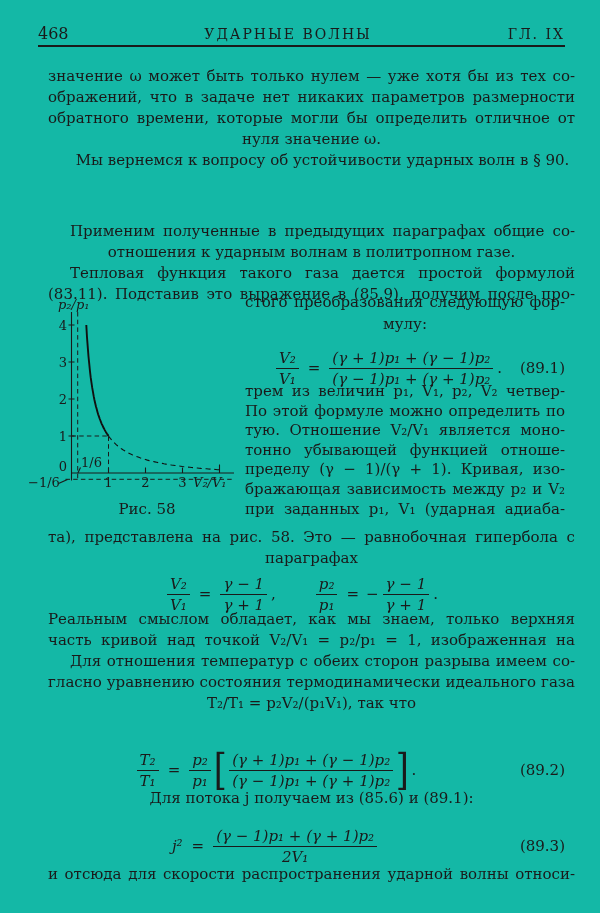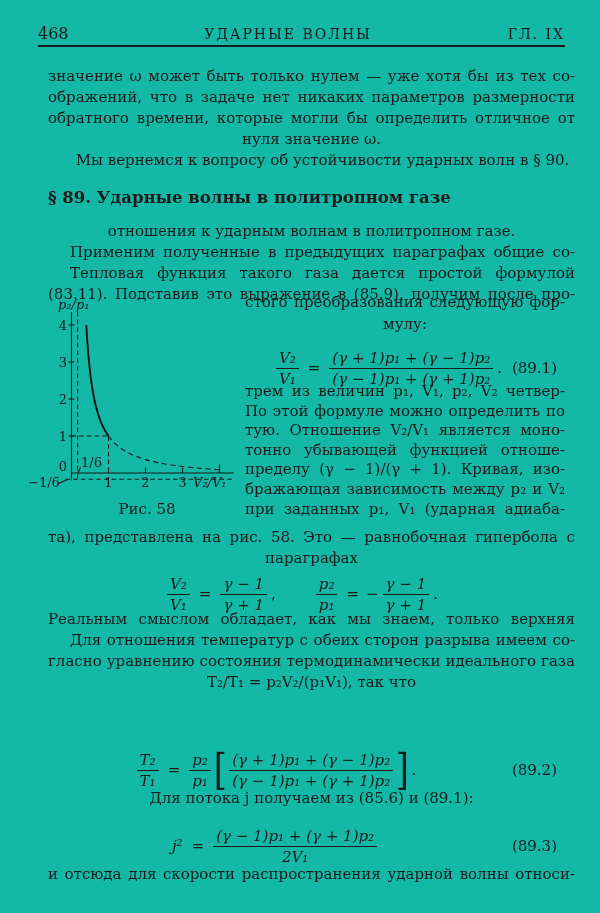--- a/index.html
+++ b/index.html
@@ -29,21 +29,21 @@
   
   .eq {display:flex; align-items:center; justify-content:center; font-size:15px;margin-top:9px;}
   .math {font-style:italic;}
   .frac {display:inline-flex; flex-direction:column; align-items:center; margin:0 2px;}
   .frac .num {padding:0 3px 1px; border-bottom:1.3px solid #1a1a1a; line-height:18px; text-align:center;}
   .frac .den {padding:1px 3px 0; line-height:18px; text-align:center;}
   .rel {margin:0 7px; font-style:normal;}
   .minus {margin-right:2px; font-style:normal;}
   .punct {font-style:normal; margin-left:2px;}
   .gap {width:38px;}
-  .tag {position:absolute; right:8px; top:50%; transform:translateY(-50%); font-style:normal;}
+  .tag {position:absolute; right:0; top:50%; transform:translateY(-50%); font-style:normal;}
   .bracket {font-size:42px; line-height:0; font-style:normal; transform:scaleX(0.8); margin:0 -1px; font-weight:300;}
   .lhs {font-style:italic; margin-right:2px;}
 
   
   svg text {font-family:"DejaVu Serif", serif; font-size:13px; fill:#1a1a1a;}
   svg .it {font-style:italic;}
   .ax {stroke:#1a1a1a; stroke-width:1.1; fill:none;}
   .dash {stroke:#1a1a1a; stroke-width:1; fill:none; stroke-dasharray:4.5 3.2;}
   .curve {stroke:#111; stroke-width:1.9; fill:none;}
   .curve.dashedc {stroke-width:1.1; stroke-dasharray:5 3.8;}
@@ -62,25 +62,24 @@
   <div class="abs rule"></div>
 
   <div class="abs tb" style="top:66px">
     <span class="line">значение ω может быть только нулем — уже хотя бы из тех со-</span>
     <span class="line">ображений, что в задаче нет никаких параметров размерности</span>
     <span class="line">обратного времени, которые могли бы определить отличное от</span>
     <span class="line end">нуля значение ω.</span>
     <span class="line end ind">Мы вернемся к вопросу об устойчивости ударных волн в § 90.</span>
   </div>
 
-  <div class="abs tb heading" style="top:187px">§ 89. Ударные волны в политропном газе</div>
 
   <div class="abs tb" style="top:221px">
+    <span class="line ind">Применим полученные в предыдущих параграфах общие со-</span>
     <span class="line end">отношения к ударным волнам в политропном газе.</span>
-    <span class="line ind">Применим полученные в предыдущих параграфах общие со-</span>
   </div>
 
   <div class="abs tb" style="top:263px">
     <span class="line ind">Тепловая функция такого газа дается простой формулой</span>
     <span class="line">(83.11). Подставив это выражение в (85.9), получим после про-</span>
   </div>
 
   <div class="abs rc" style="top:292px; line-height:21.5px">
     <span class="line">стого преобразования следующую фор-</span>
     <span class="line end">мулу:</span>
@@ -163,20 +162,21 @@
     <span class="minus">−</span>
     <span class="frac math">
         <span class="num">γ − 1</span>
         <span class="den">γ + 1</span>
       </span>
     <span class="punct">.</span>
   </div>
 
   <div class="abs tb" style="top:609px">
     <span class="line">Реальным смыслом обладает, как мы знаем, только верхняя</span>
+    <span class="line">часть кривой над точкой V₂/V₁ = p₂/p₁ = 1, изображенная на</span>
     <span class="line ind">Для отношения температур с обеих сторон разрыва имеем со-</span>
     <span class="line">гласно уравнению состояния термодинамически идеального газа</span>
     <span class="line end">T₂/T₁ = p₂V₂/(p₁V₁), так что</span>
   </div>
 
   <div class="abs eq" style="left:38px; top:735px; width:527px; height:52px; padding-right:52px; box-sizing:border-box">
     <span class="frac math">
         <span class="num">T₂</span>
         <span class="den">T₁</span>
       </span>

